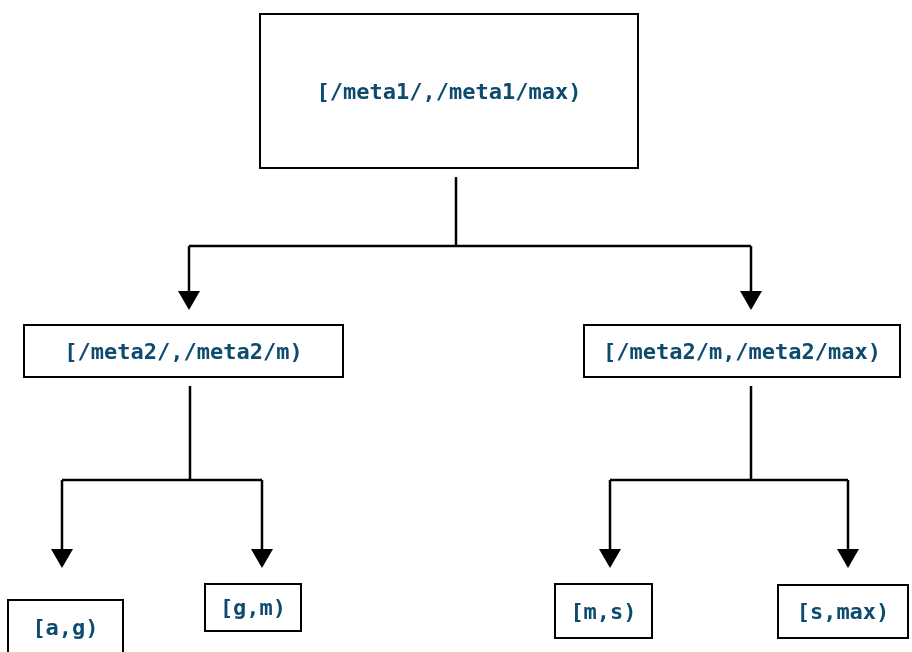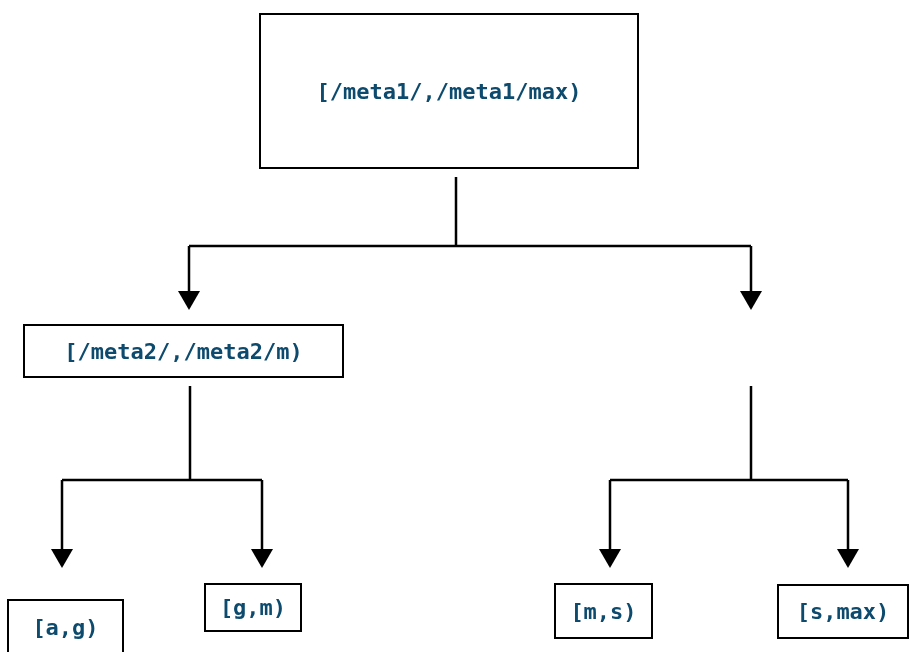--- a/index.html
+++ b/index.html
@@ -66,20 +66,23 @@
   </svg>
 
   <div class="node node-root">
     <span>[/meta1/,/meta1/max)</span>
   </div>
 
   <div class="node node-left">
     <span>[/meta2/,/meta2/m)</span>
   </div>
 
+  <div class="node node-right">
+    <span>[/meta2/m,/meta2/max)</span>
+  </div>
 
   <div class="node node-leaf-ag">
     <span>[a,g)</span>
   </div>
 
   <div class="node node-leaf-gm">
     <span>[g,m)</span>
   </div>
 
   <div class="node node-leaf-ms">

